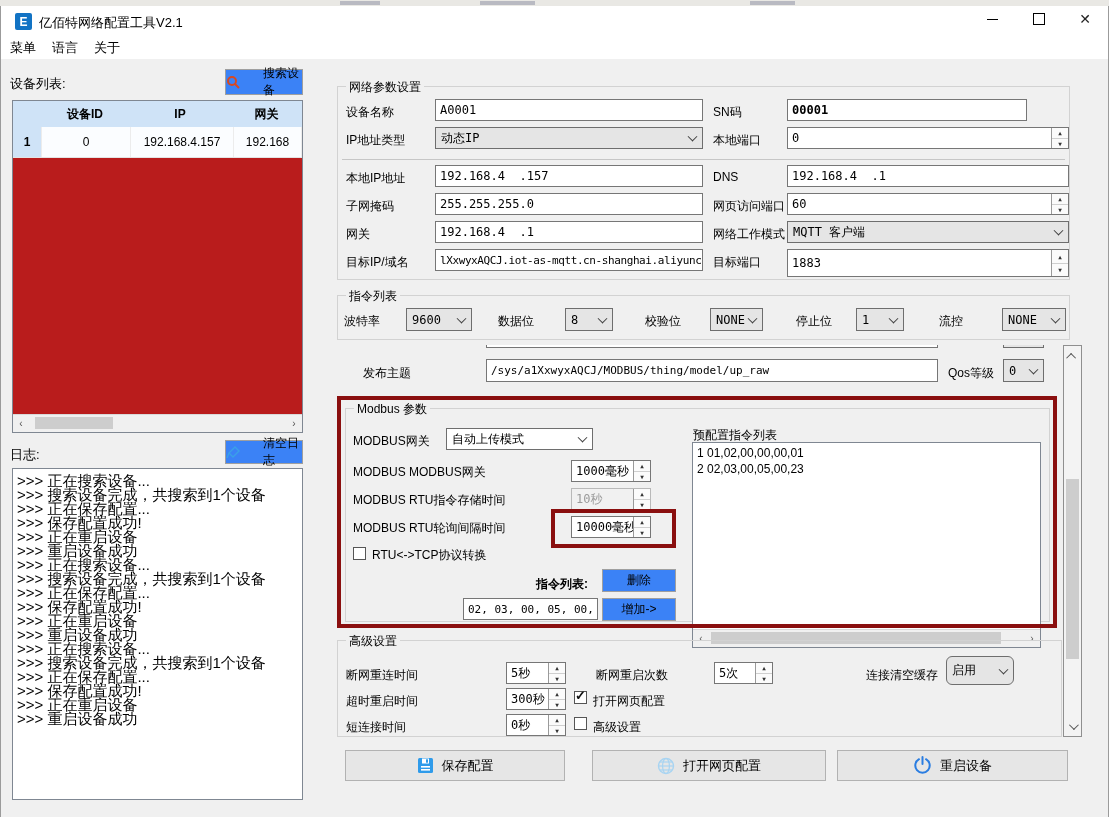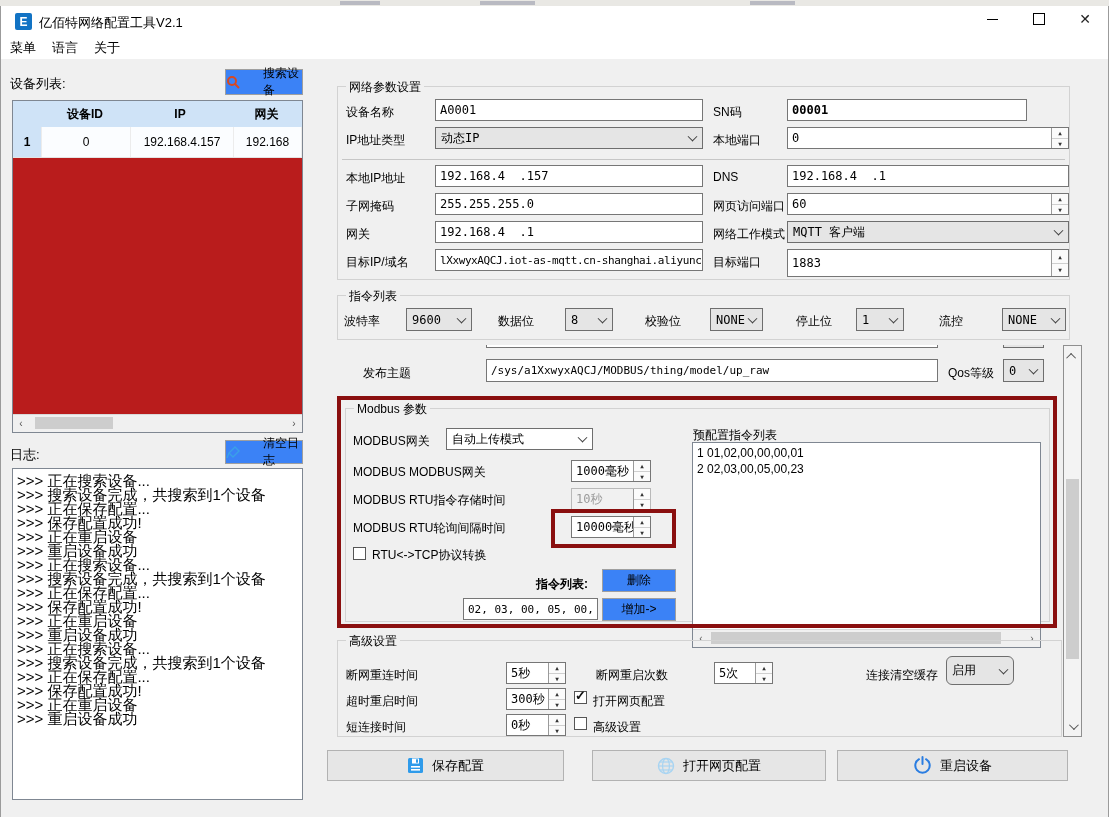--- a/index.html
+++ b/index.html
@@ -279,21 +279,21 @@
       <div class="varrow" style="top:2px;">
           <i class="chev-up"></i>
         </div>
       <div class="vthumb" style="top:133px;height:180px;"></div>
       <div class="varrow" style="bottom:2px;">
           <i class="chev-dn"></i>
         </div>
     </div>
   </div>
 
-  <div class="bigbtn" style="left:327px;top:750px;width:237px;height:31px;text-align:right;">
+  <div class="bigbtn" style="left:345px;top:750px;width:220px;height:31px;text-align:right;">
     <span>
       <svg width="17" height="17" viewBox="0 0 17 17">
           <rect x="1" y="1" width="15" height="15" rx="1.5" fill="#2f9bea"></rect>
           <rect x="5" y="1.5" width="7" height="5" fill="#fff"></rect>
           <rect x="9" y="2.3" width="2" height="3.4" fill="#2f9bea"></rect>
           <rect x="4" y="9" width="9" height="1.6" fill="#fff"></rect>
           <rect x="4" y="12" width="9" height="1.6" fill="#fff"></rect>
         </svg>
     </span>
     <span>保存配置</span>

